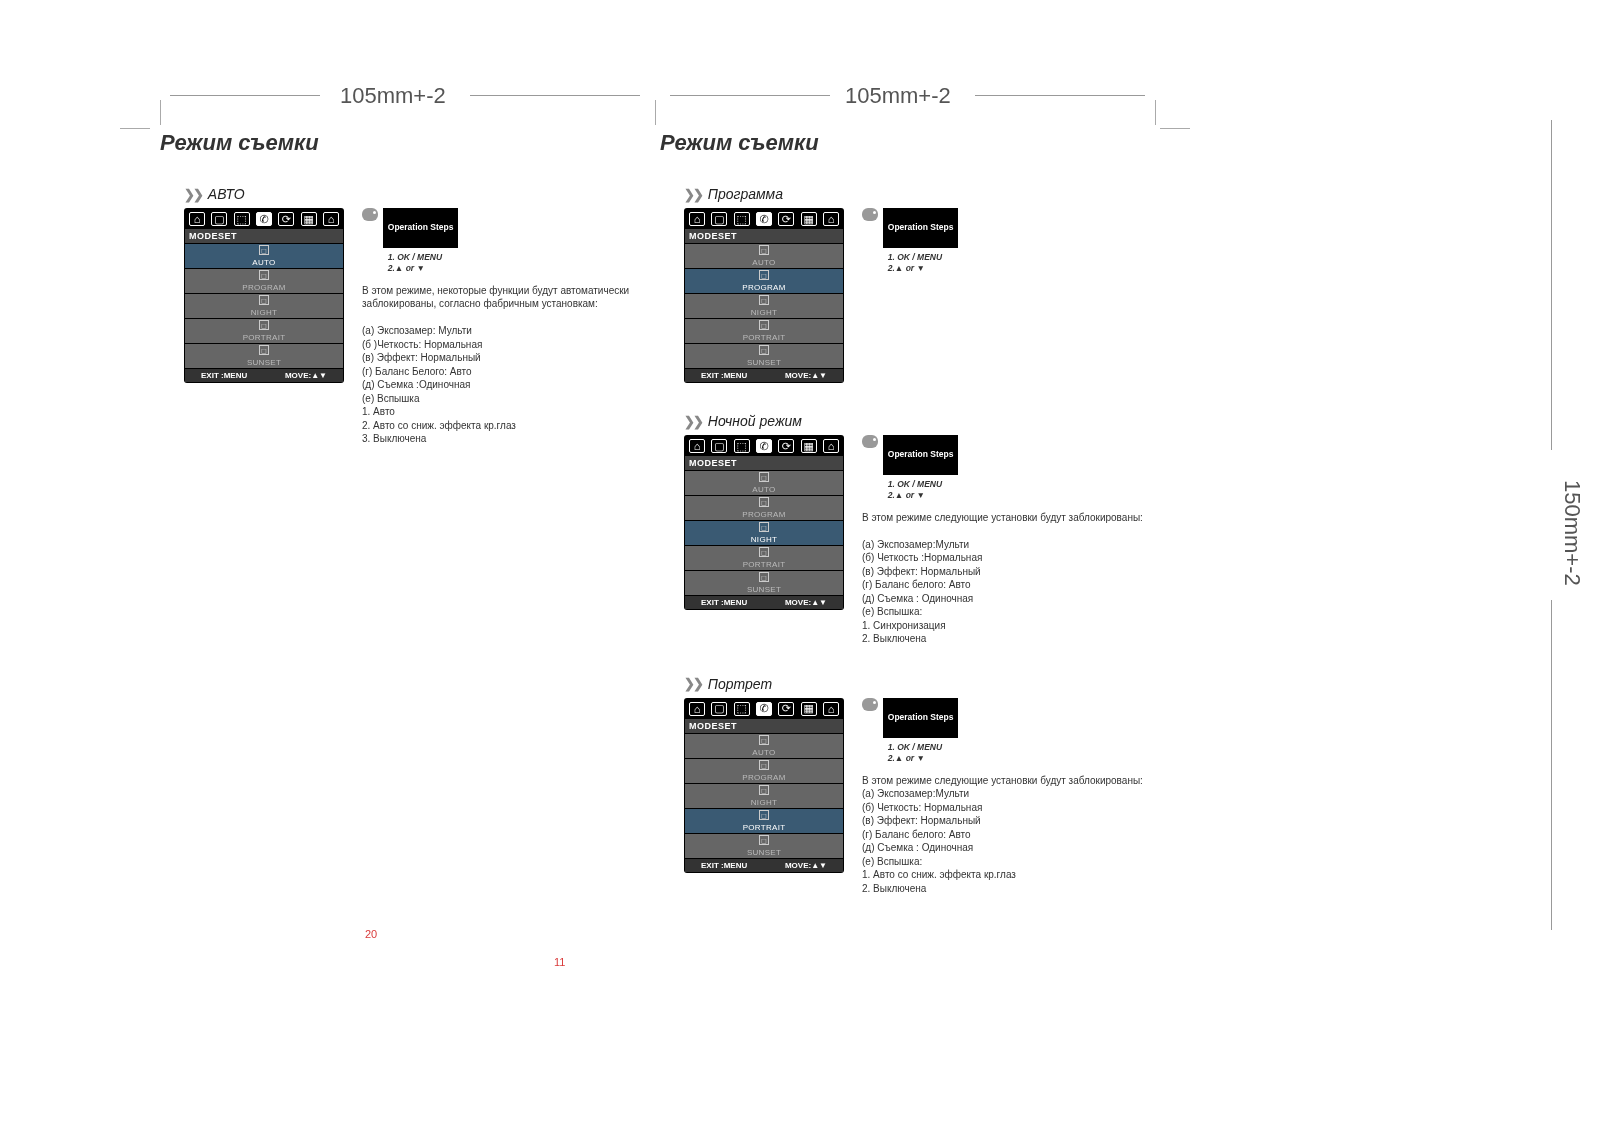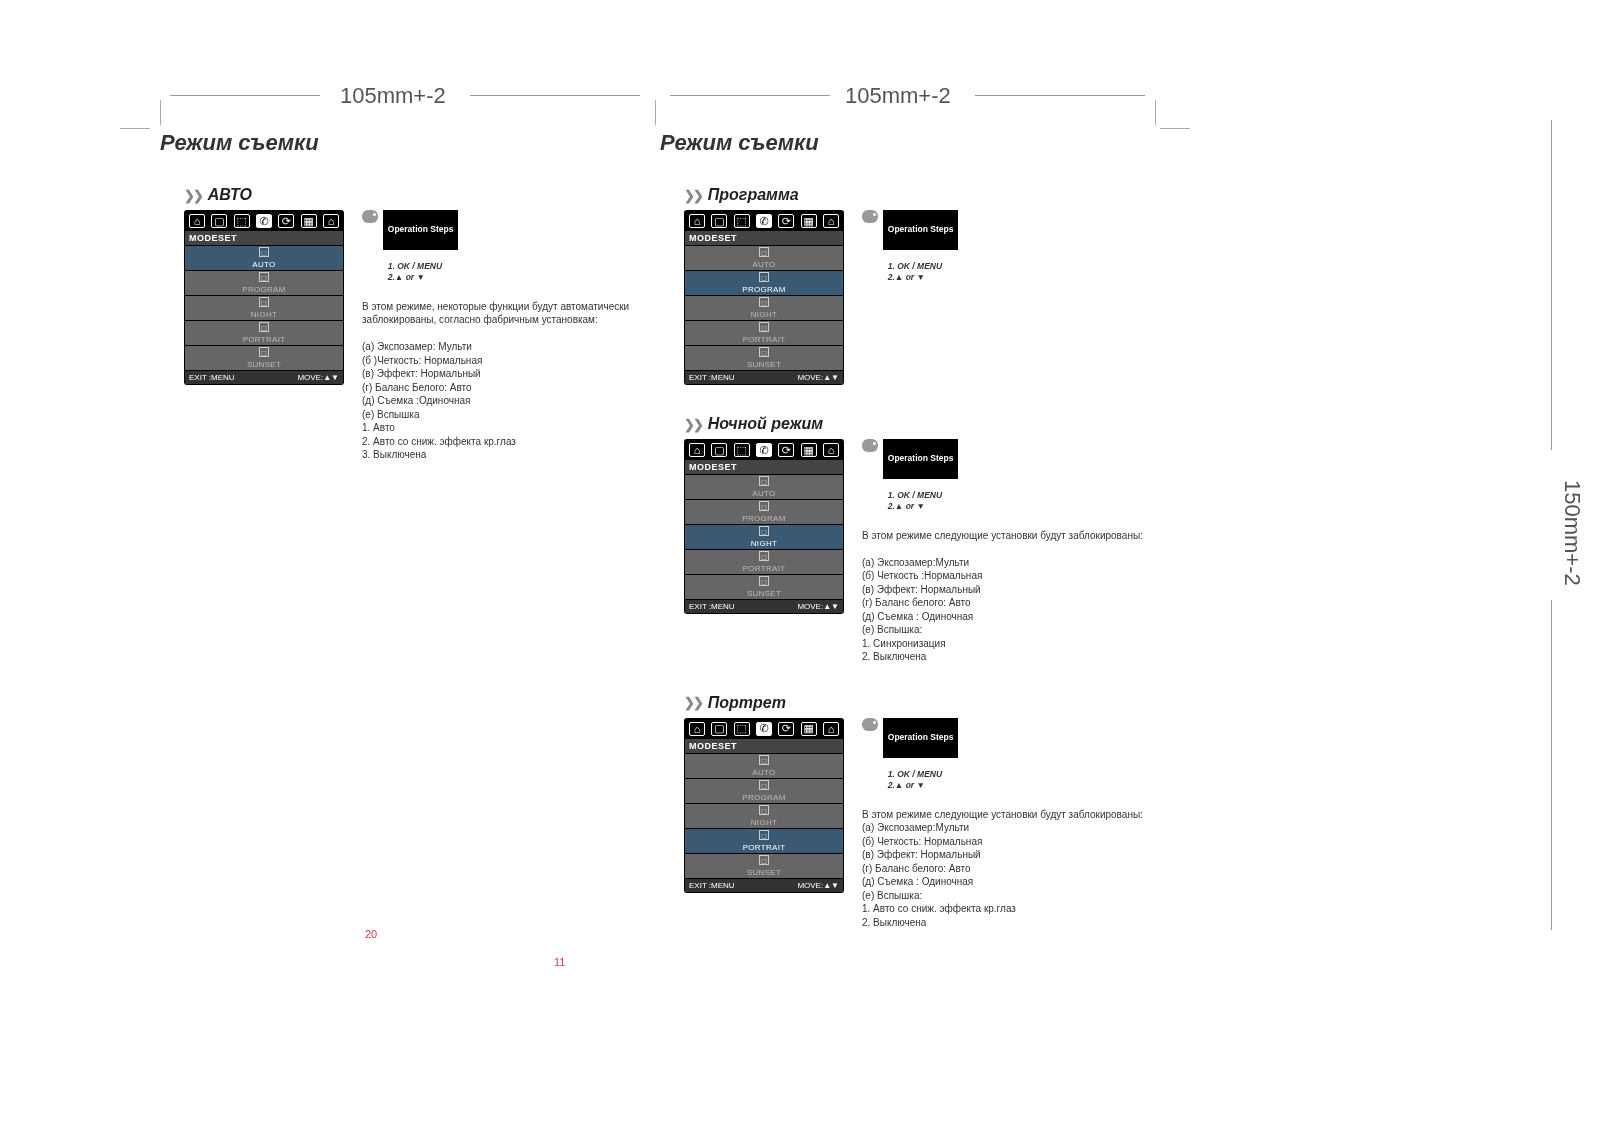--- a/index.html
+++ b/index.html
@@ -16,40 +16,40 @@
   .page { position: absolute; width: 500px; }
   .page-left { left: 160px; top: 130px; }
   .page-right { left: 660px; top: 130px; }
   
   .page-title { font-style: italic; font-weight: bold; font-size: 22px; color: #333; margin-bottom: 30px; }
   
   .section { margin-bottom: 30px; display: flex; gap: 18px; align-items: flex-start; }
   .section-wrap { margin-left: 24px; }
   .section-h { display: flex; align-items: center; gap: 6px; margin-bottom: 6px; margin-left: 24px; }
   .section-h .chev { color: #888; font-size: 13px; font-weight: bold; letter-spacing: -2px; }
-  .section-h .label { font-style: italic; font-weight: bold; font-size: 16px; color: #222; }
+  .section-h .label { font-style: italic; font-weight: normal; font-size: 14px; color: #222; }
   
   .modeset { width: 160px; background: #000; border-radius: 3px; padding: 1px; font-size: 9px; color: #fff; font-family: Arial, sans-serif; }
   .modeset-icons { display: flex; justify-content: space-between; padding: 3px 4px; background: #000; }
   .modeset-icons span { width: 16px; height: 14px; display: inline-flex; align-items: center; justify-content: center; font-size: 11px; color: #fff; border: 1px solid #fff; border-radius: 2px; }
   .modeset-icons span.invert { background: #fff; color: #000; }
   .modeset-header { background: #444; padding: 2px 4px; font-size: 9px; font-weight: bold; letter-spacing: 0.5px; }
   .modeset-row { display: flex; align-items: center; background: #666; margin-top: 1px; padding: 1px 3px; gap: 3px; flex-direction: column; }
   .modeset-row.sel { background: #3a5a73; }
   .modeset-row .ico { width: 10px; height: 10px; border: 1px solid #ccc; display: inline-block; font-size: 7px; text-align: center; line-height: 9px; color: #ccc; }
   .modeset-row .txt { font-size: 8px; color: #bbb; letter-spacing: 0.3px; }
   .modeset-row.sel .txt { color: #fff; }
-  .modeset-footer { display: flex; justify-content: space-between; background: #333; padding: 2px 4px; font-size: 8px; margin-top: 1px; }
+  .modeset-footer { display: flex; justify-content: space-between; background: #333; padding: 2px 16px; font-size: 8px; margin-top: 1px; font-weight: bold; }
   
   .desc-col { flex: 1; font-size: 10px; line-height: 1.4; color: #333; }
   .hand { width: 16px; height: 13px; background: #999; border-radius: 6px; display: inline-block; margin-bottom: 2px; vertical-align: top; margin-right: 2px; position: relative; }
   .hand::after { content: ''; position: absolute; right: 2px; top: 3px; width: 3px; height: 3px; background: #fff; border-radius: 50%; }
   .opsteps { display: inline-block; vertical-align: top; }
   .opsteps-h { background: #000; color: #fff; font-size: 8.5px; padding: 14px 5px; font-weight: bold; }
-  .opsteps-body { font-size: 8.5px; font-style: italic; font-weight: bold; padding: 11px 5px; line-height: 1.3; }
+  .opsteps-body { font-size: 8.5px; font-style: italic; font-weight: bold; padding: 4px 5px; line-height: 1.3; }
   .desc-text { margin-top: 6px; font-size: 10px; line-height: 1.35; }
   
   .page-num { position: absolute; font-size: 11px; color: #d93a3a; }
   .pn-left { left: 365px; top: 928px; }
   .pn-right { left: 554px; top: 956px; }
 </style>
 </head>
 <body>
 
 <div class="dim-line" style="left:170px; top:95px; width:150px;"></div>

